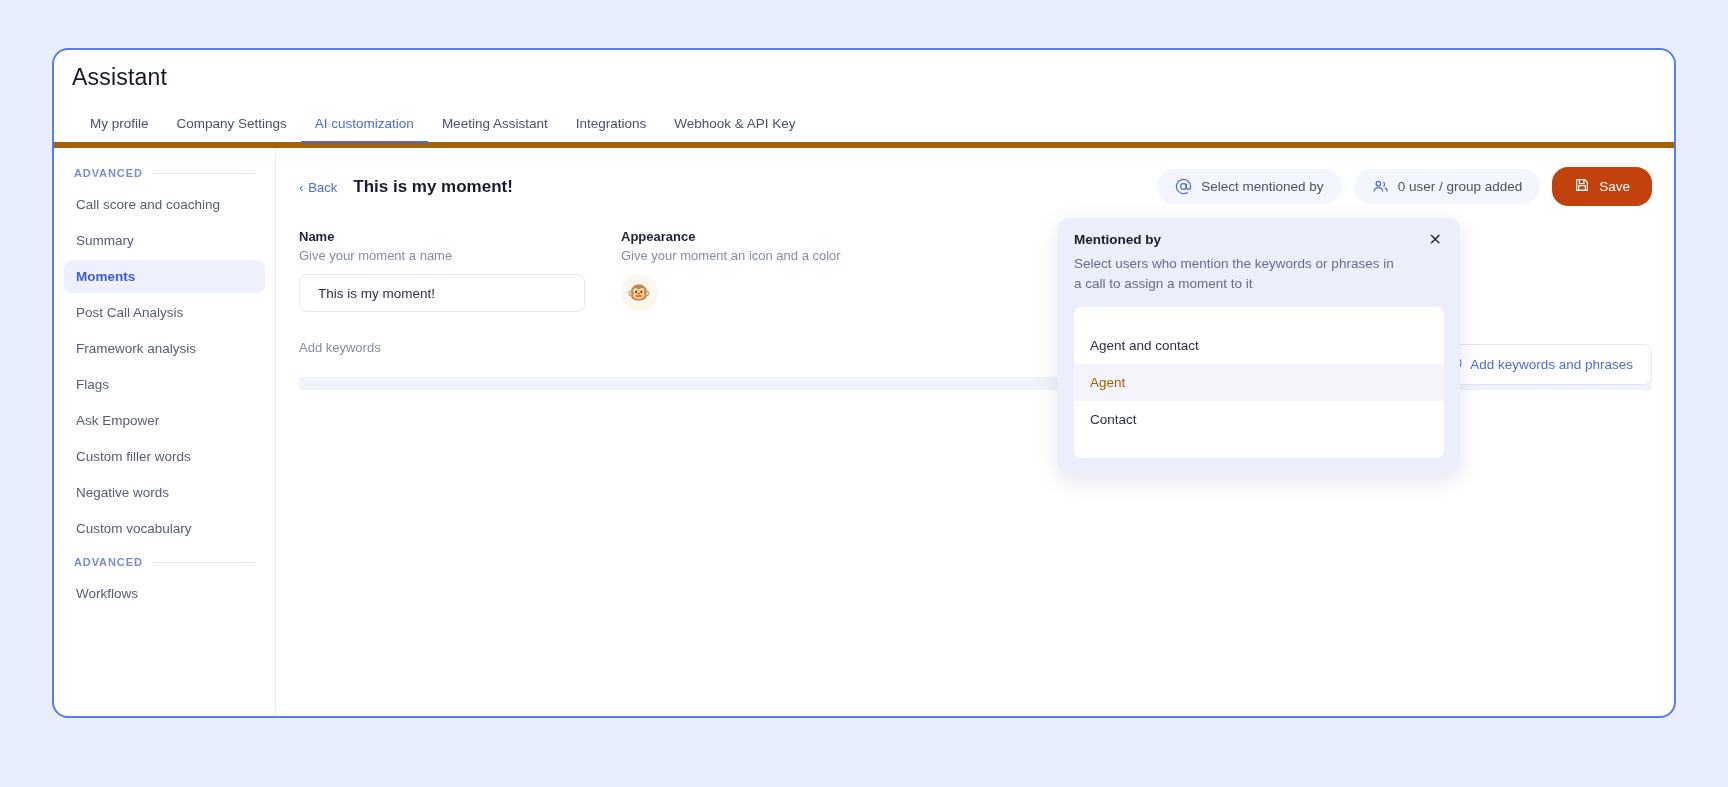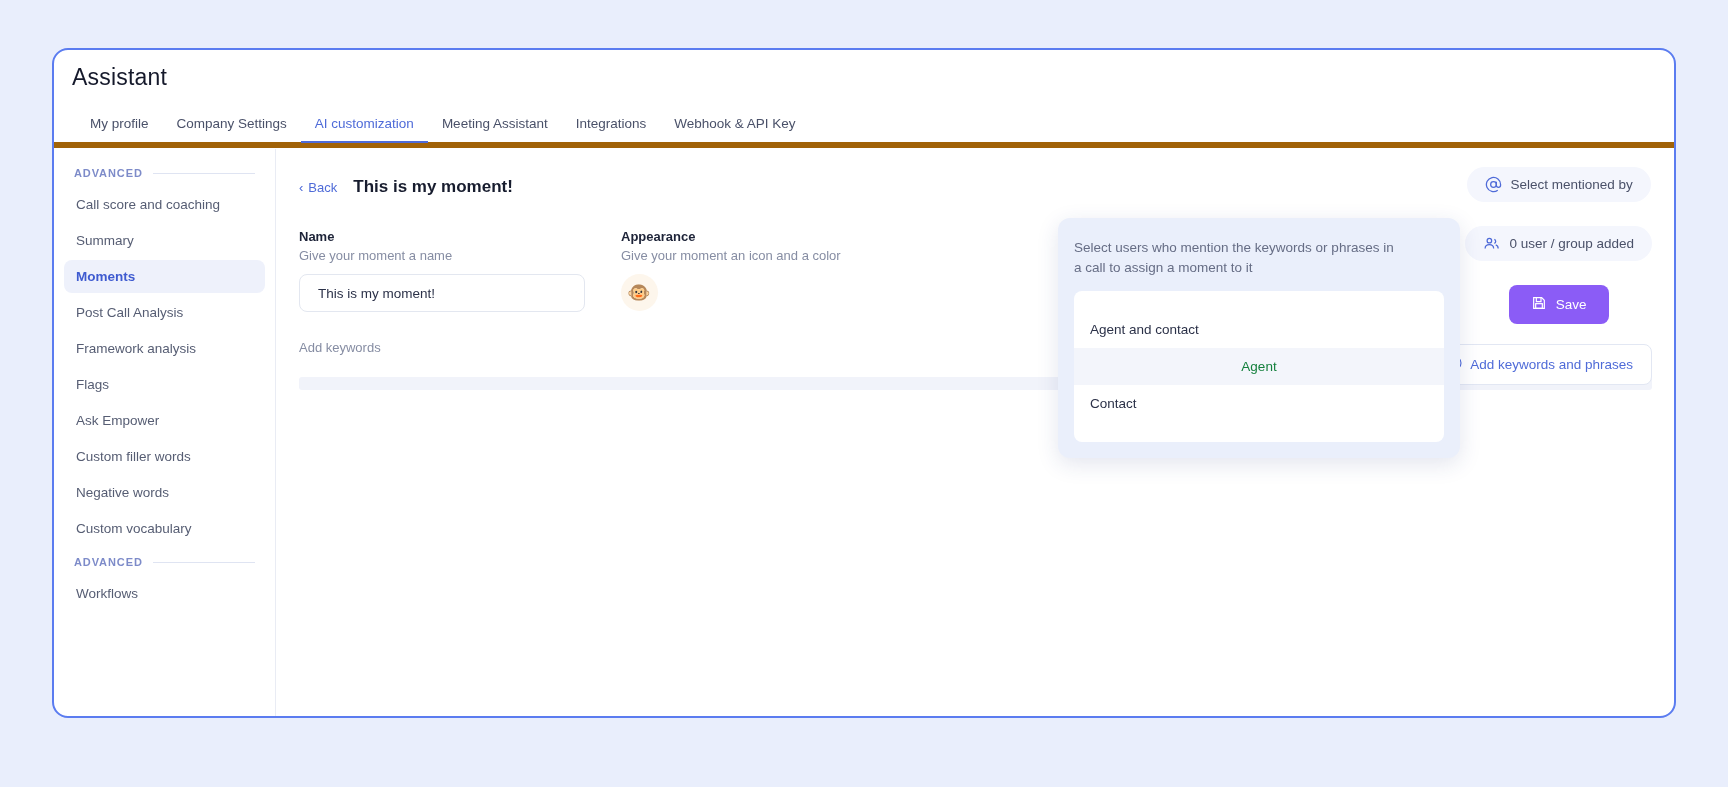--- a/index.html
+++ b/index.html
@@ -122,44 +122,43 @@
   .moment-title {
     font-size: 17px;
     font-weight: 700;
     color: #171c2e;
   }
   .head-actions {
     position: absolute;
     right: 0; top: 0;
     display: flex;
     align-items: center;
-    gap: 24px;
-    flex-direction: column;
+    gap: 12px;
   }
   .pill {
     display: flex;
     align-items: center;
     gap: 9px;
     background: #f4f6fd;
     border-radius: 20px;
     padding: 9px 18px;
     font-size: 13.5px;
     color: #4a5169;
     cursor: pointer;
     white-space: nowrap;
   }
   .pill svg { display: block; }
   .save-btn {
     display: flex;
     align-items: center;
     gap: 9px;
-    background: #8b5cf6;
+    background: #c2410c;
     color: #fff;
     border: none;
-    border-radius: 8px;
+    border-radius: 16px;
     padding: 10px 22px;
     font-size: 13.5px;
     font-family: inherit;
     cursor: pointer;
   }
   
   .form-row {
     display: flex;
     margin-top: 22px;
   }
@@ -277,22 +276,21 @@
     padding: 20px 0;
   }
   .pop-opt {
     padding: 11px 16px;
     font-size: 13.5px;
     color: #2b3148;
     cursor: pointer;
   }
   .pop-opt.hover {
     background: #f3f5fb;
-    color: #15803d;
-    text-align: center;
+    color: #a16207;
   }
 </style>
 </head>
 <body>
 
 <div class="page">
   <div class="card">
 
     <div class="page-title">Assistant</div>
 
@@ -398,20 +396,24 @@
           </span>
           <span>Add keywords and phrases</span>
         </button>
         <div class="kw-table-head"></div>
       </div>
 
     </div>
   </div>
 
   <div class="popover">
+    <div class="pop-head">
+      <span class="pop-title">Mentioned by</span>
+      <span class="pop-close">✕</span>
+    </div>
     <div class="pop-desc">Select users who mention the keywords or phrases in a call to assign a moment to it</div>
     <div class="pop-list">
       <div class="pop-opt">Agent and contact</div>
       <div class="pop-opt hover">Agent</div>
       <div class="pop-opt">Contact</div>
     </div>
   </div>
 </div>
 
 </body></html>

